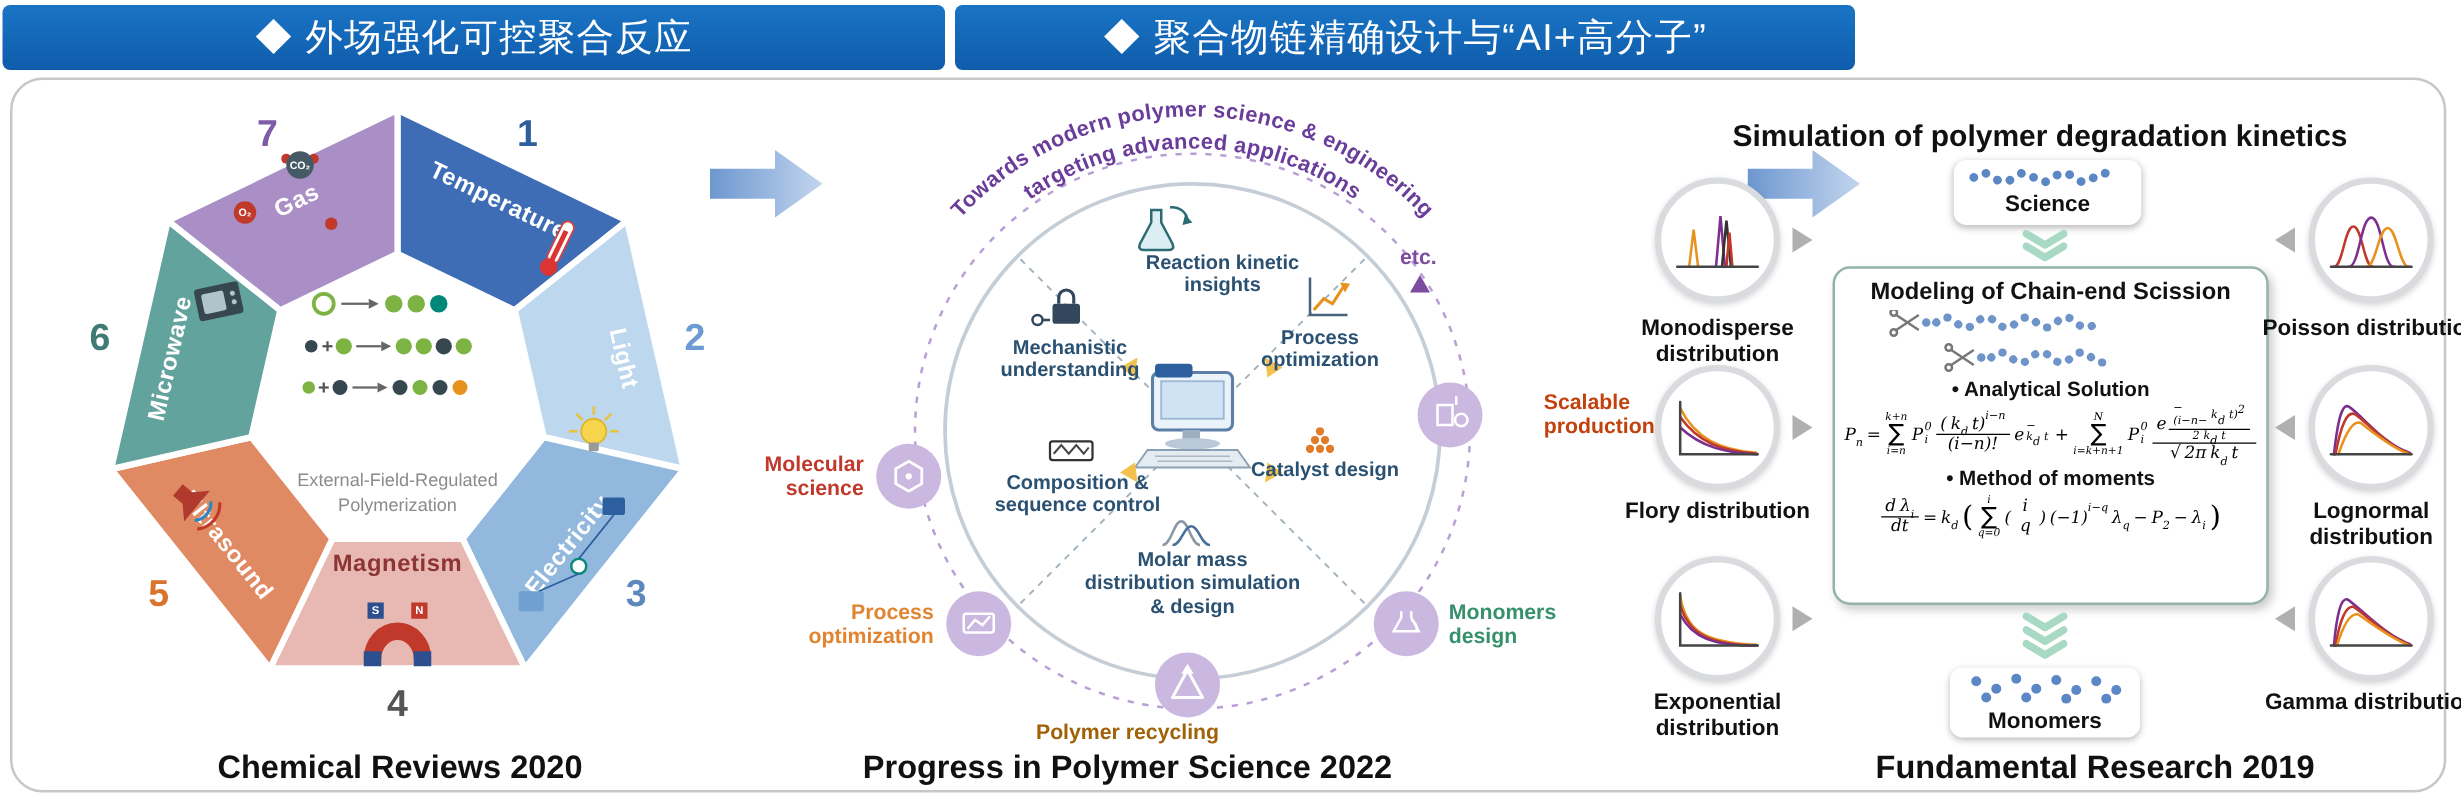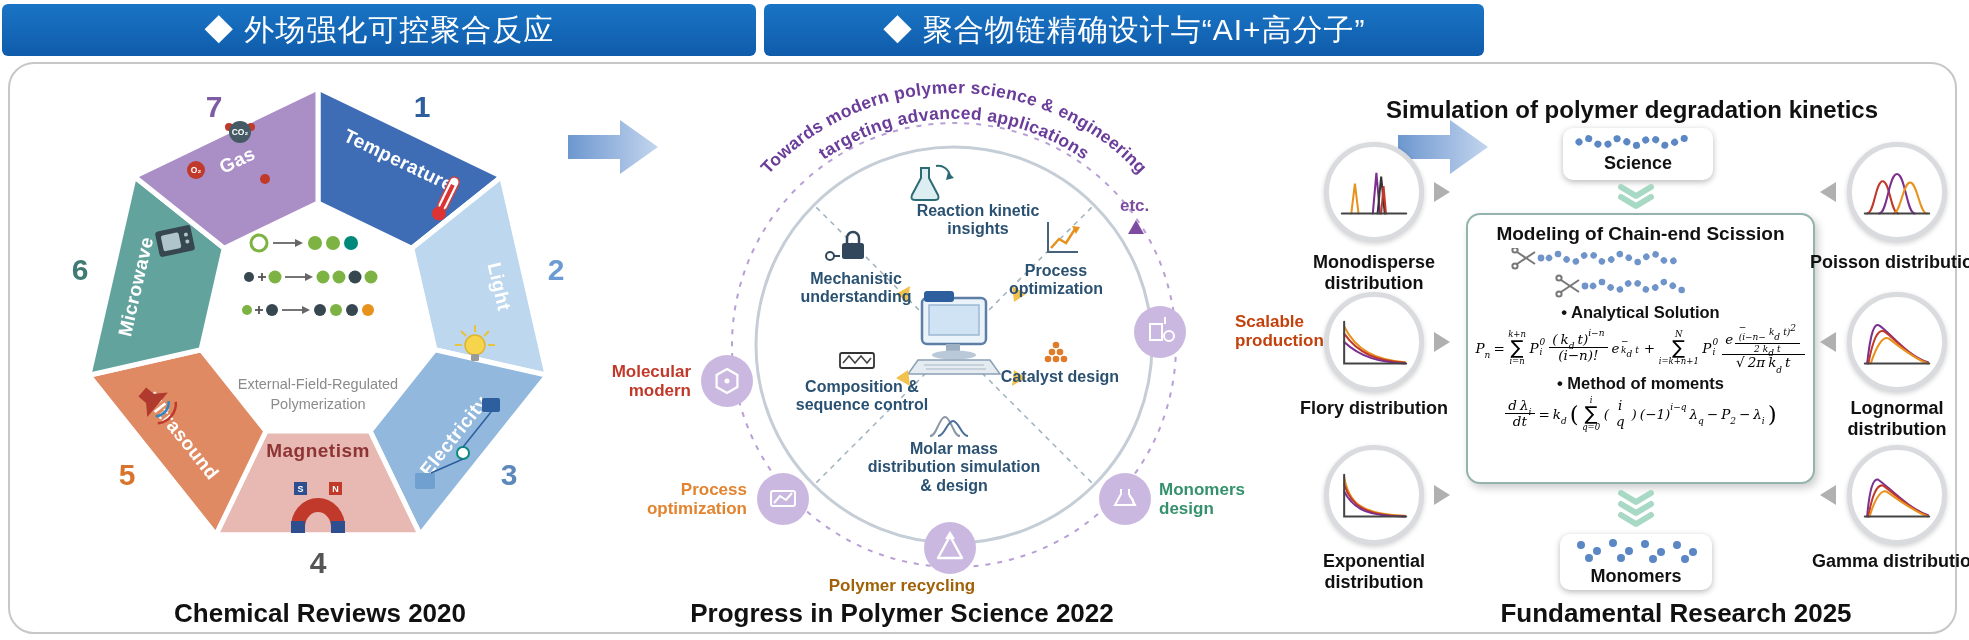--- a/index.html
+++ b/index.html
@@ -304,21 +304,21 @@
     </g>
   </svg>
 
   <div class="ilabel" style="left:908px;top:202px;width:140px">Reaction kinetic insights</div>
   <div class="ilabel" style="left:786px;top:270px;width:140px">Mechanistic understanding</div>
   <div class="ilabel" style="left:986px;top:262px;width:140px">Process optimization</div>
   <div class="ilabel" style="left:792px;top:378px;width:140px">Composition &amp; sequence control</div>
   <div class="ilabel" style="left:990px;top:368px;width:140px">Catalyst design</div>
   <div class="ilabel" style="left:864px;top:440px;width:180px">Molar mass distribution simulation &amp; design</div>
 
-  <div class="olabel" style="left: 573px; top: 362px; width: 118px; text-align: right; color: rgb(192, 57, 43);">Molecular modern</div>
+  <div class="olabel" style="left: 573px; top: 362px; width: 118px; text-align: right; color: rgb(192, 57, 43);">Molecular science</div>
   <div class="olabel" style="left: 629px; top: 480px; width: 118px; text-align: right; color: rgb(226, 132, 47);">Process optimization</div>
   <div class="olabel" style="left: 812px; top: 576px; width: 180px; text-align: center; color: #a16207;">Polymer recycling</div>
   <div class="olabel" style="left: 1159px; top: 480px; width: 110px; color: rgb(53, 145, 108);">Monomers design</div>
   <div class="olabel" style="left: 1192px; top: 312px; width: 110px; color: #c2410c; margin-left: 43px;">Scalable production</div>
   <div class="olabel" style="left: 1120px; top: 196px; width: 60px; color: rgb(125, 75, 160);">etc.</div>
 
   <div class="caption" style="left:612px;top:598px;width:580px">Progress in Polymer Science 2022</div>
 
   <div class="rtitle" style="left:1372px;top:96px;width:520px">Simulation of polymer degradation kinetics</div>
 
@@ -641,15 +641,15 @@
   </div>
   <div class="dlabel" style="left:1807px;top:551px">Gamma distribution</div>
 
   <div class="garr r" style="left:1434px;top:182px"></div>
   <div class="garr r" style="left:1434px;top:332px"></div>
   <div class="garr r" style="left:1434px;top:485px"></div>
   <div class="garr l" style="left:1820px;top:182px"></div>
   <div class="garr l" style="left:1820px;top:332px"></div>
   <div class="garr l" style="left:1820px;top:485px"></div>
 
-  <div class="caption" style="left:1486px;top:598px;width:380px">Fundamental Research 2025</div>
+  <div class="caption" style="left:1486px;top:598px;width:380px">Fundamental Research 2019</div>
 
 </div>
 
 </body></html>

